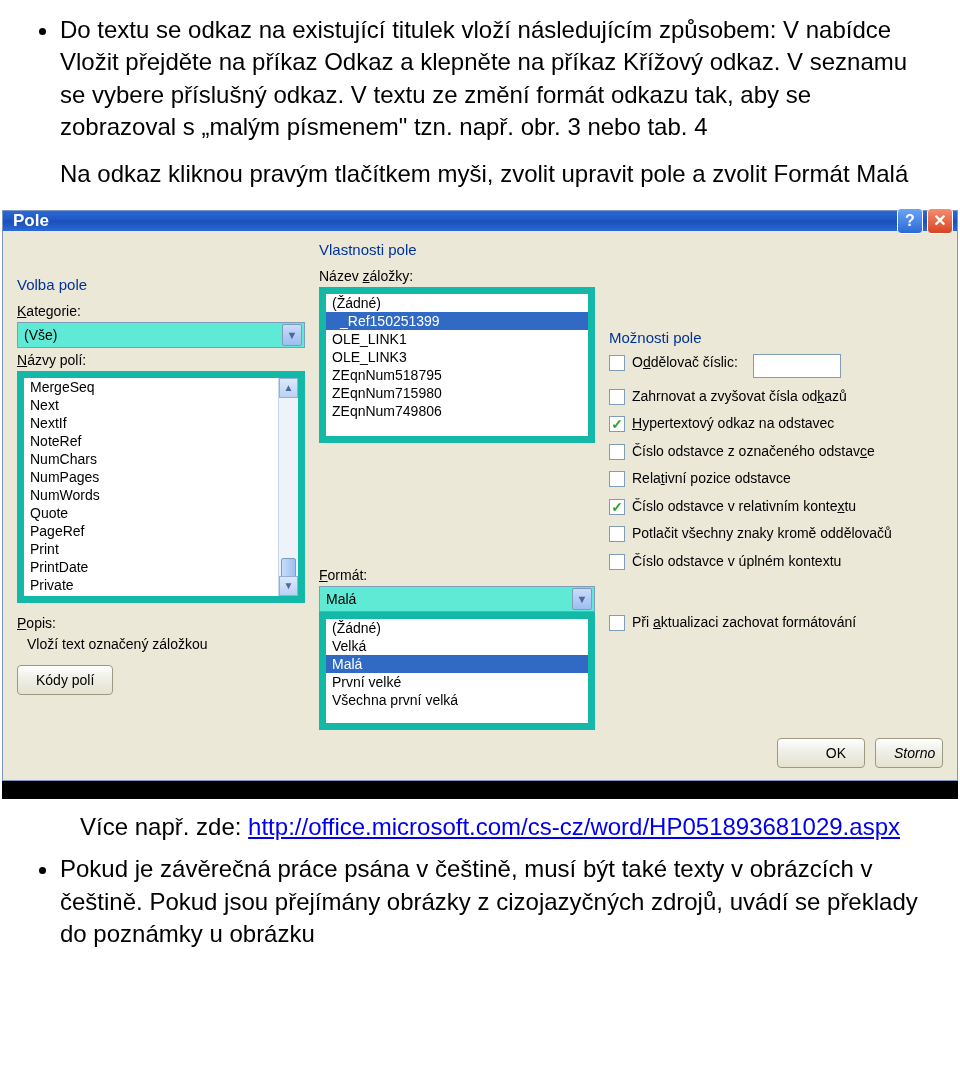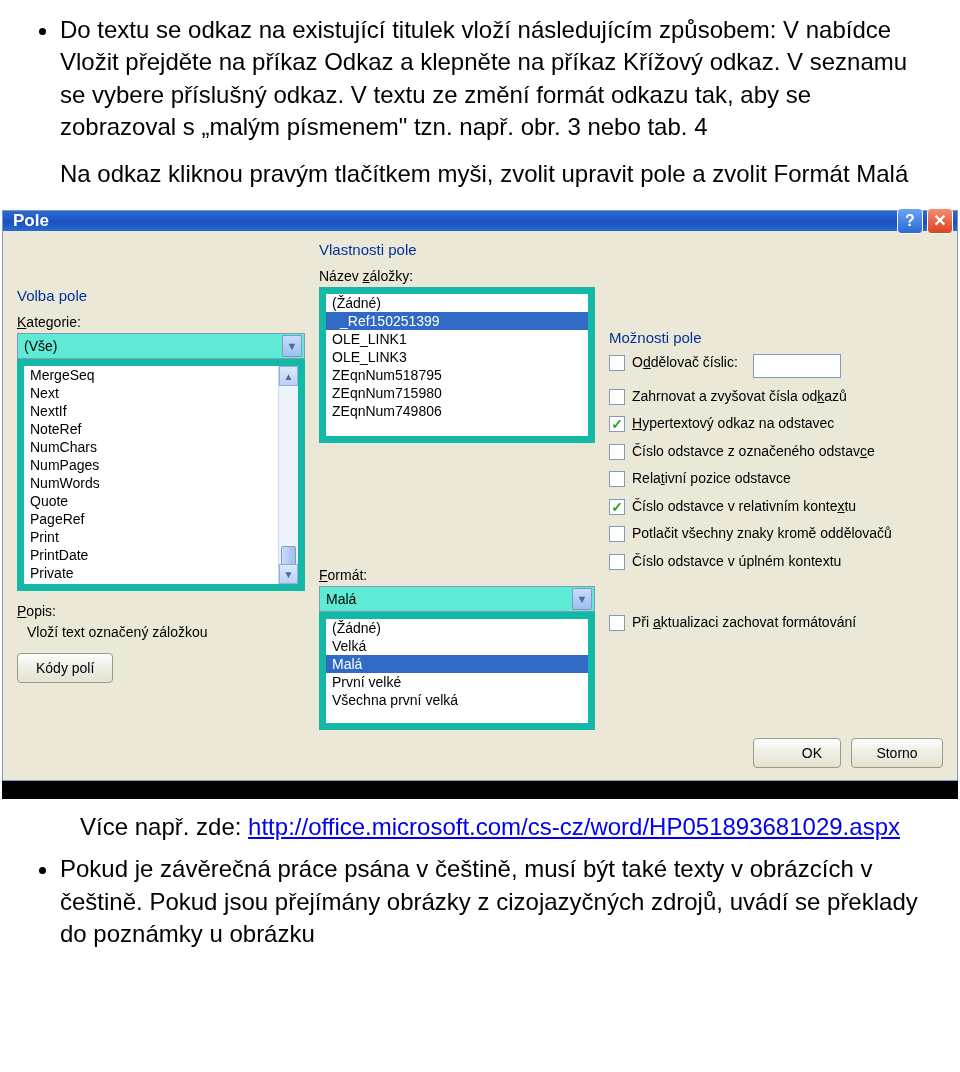--- a/index.html
+++ b/index.html
@@ -210,20 +210,21 @@
 
   <div class="dialog-body">
 
     <div class="col col-left">
       <div class="section-heading">Volba pole</div>
       <div class="field-label"><u>K</u>ategorie:</div>
       <div class="combo">
         <span>(Vše)</span>
         <span class="arrow">▼</span>
       </div>
+      <div class="field-label"><u>N</u>ázvy polí:</div>
       <div class="listbox" id="field-names-list">
         <div id="fields-inner">
             <div class="item">MergeSeq</div>
             <div class="item">Next</div>
             <div class="item">NextIf</div>
             <div class="item">NoteRef</div>
             <div class="item">NumChars</div>
             <div class="item">NumPages</div>
             <div class="item">NumWords</div>
             <div class="item">Quote</div>
@@ -329,21 +330,21 @@
         <div class="chk"></div>
         <span class="chk-label">Při <u>a</u>ktualizaci zachovat formátování</span>
       </div>
     </div>
   </div>
 
   <div class="dialog-footer">
     <div></div>
     <div class="footer-right">
       <button class="btn" style="width:88px;text-align:right;">OK</button>
-      <button class="btn" style="width:92px;">Storno</button>
+      <button class="btn" style="width:68px;font-style:italic;">Storno</button>
     </div>
   </div>
 </div>
 
 <div class="black-bar"></div>
 
 <div class="doc-bottom">
   <p class="more">
     <span>Více např. zde: </span><a href="#">http://office.microsoft.com/cs-cz/word/HP051893681029.aspx</a>
   </p>

